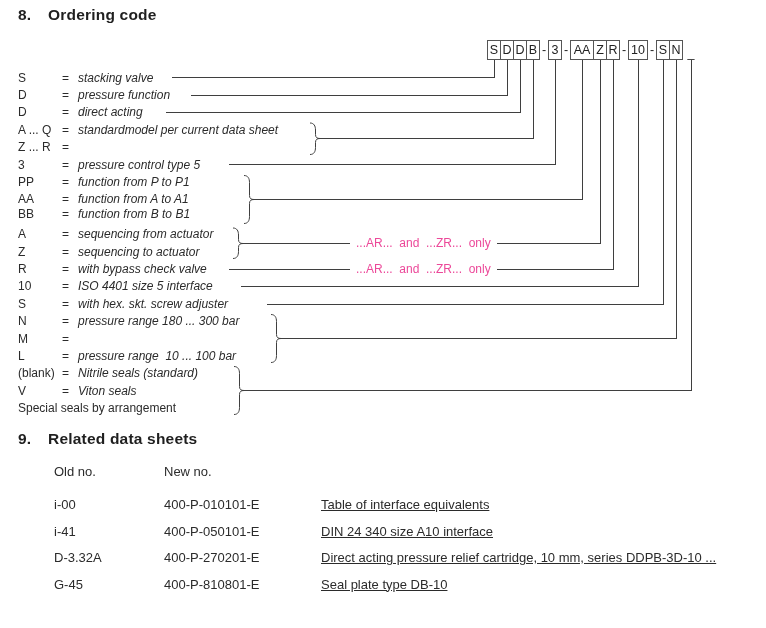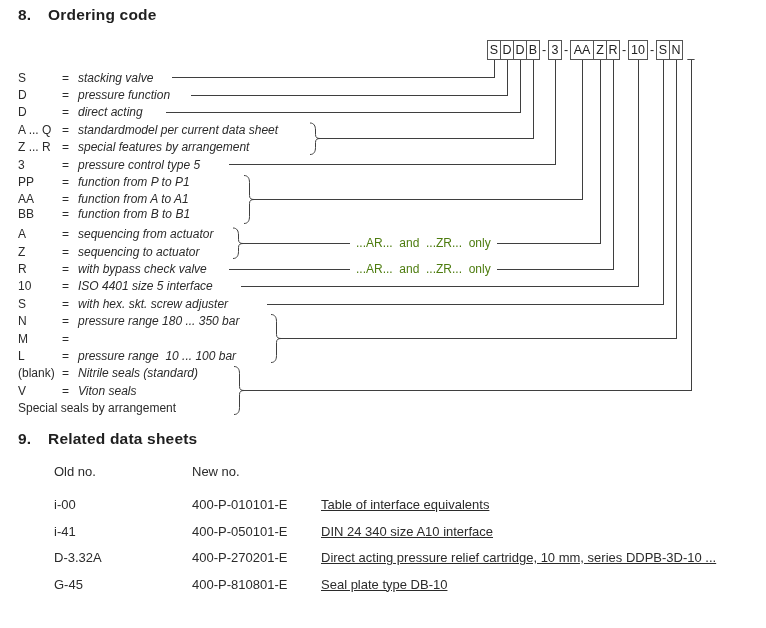--- a/index.html
+++ b/index.html
@@ -38,28 +38,28 @@
   .lrow {
     position:absolute; left:18px; height:17.4px; display:flex; align-items:center;
     font-size:12px; color:#2b2b2b; z-index:1; white-space:pre;
   }
   .lcode { display:inline-block; min-width:44px; white-space:pre; }
   .leq   { display:inline-block; width:16px; }
   .ldesc { display:inline-block; white-space:pre;font-style:italic; }
 
   .note {
     position:absolute; left:350px; height:17px; line-height:17px; z-index:2;
-    background:#fff; padding:0 6px; font-size:12px; white-space:pre; color:#4d7c0f;
+    background:#fff; padding:0 6px; font-size:12px; white-space:pre; color:#ec4899;
   }
 
   
   .trow { position:absolute; left:0; width:766px; height:18px; font-size:13px; z-index:1;margin-left:36px; }
   .tcell { position:absolute; top:0; white-space:nowrap; }
   .c1 { left:18px; }
-  .c2 { left:156px;text-align:center; }
+  .c2 { left:128px;text-align:center; }
   .c3 { left:285px;text-decoration:underline; }
 </style>
 </head>
 <body>
 
 <div class="page">
 
   <svg class="overlay" width="766" height="628" viewBox="0 0 766 628">
     <g stroke="#3f3f3f" stroke-width="1" fill="none" shape-rendering="crispEdges">
       <path d="M172 77.5 H494.5 V60"></path>
@@ -130,21 +130,20 @@
     <span class="ldesc">direct acting</span>
   </div>
   <div class="lrow" style="top:121.2px">
     <span class="lcode">A ... Q</span>
     <span class="leq">=</span>
     <span class="ldesc">standardmodel per current data sheet</span>
   </div>
   <div class="lrow" style="top:138.6px">
     <span class="lcode">Z ... R</span>
     <span class="leq">=</span>
-    <span class="ldesc">special features by arrangement</span>
   </div>
   <div class="lrow" style="top:156px">
     <span class="lcode">3</span>
     <span class="leq">=</span>
     <span class="ldesc">pressure control type 5</span>
   </div>
   <div class="lrow" style="top:173.4px">
     <span class="lcode">PP</span>
     <span class="leq">=</span>
     <span class="ldesc">function from P to P1</span>
@@ -180,21 +179,21 @@
     <span class="ldesc">ISO 4401 size 5 interface</span>
   </div>
   <div class="lrow" style="top:295.2px">
     <span class="lcode">S</span>
     <span class="leq">=</span>
     <span class="ldesc">with hex. skt. screw adjuster</span>
   </div>
   <div class="lrow" style="top:312.6px">
     <span class="lcode">N</span>
     <span class="leq">=</span>
-    <span class="ldesc">pressure range 180 ... 350 bar</span>
+    <span class="ldesc">pressure range 180 ... 300 bar</span>
   </div>
   <div class="lrow" style="top:330px">
     <span class="lcode">M</span>
     <span class="leq">=</span>
   </div>
   <div class="lrow" style="top:347.4px">
     <span class="lcode">L</span>
     <span class="leq">=</span>
     <span class="ldesc">pressure range  10 ... 100 bar</span>
   </div>

